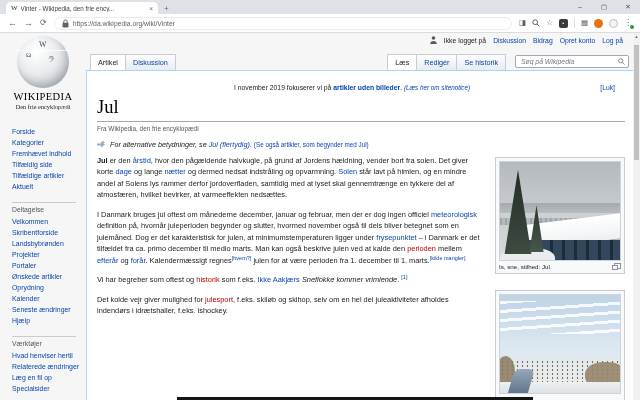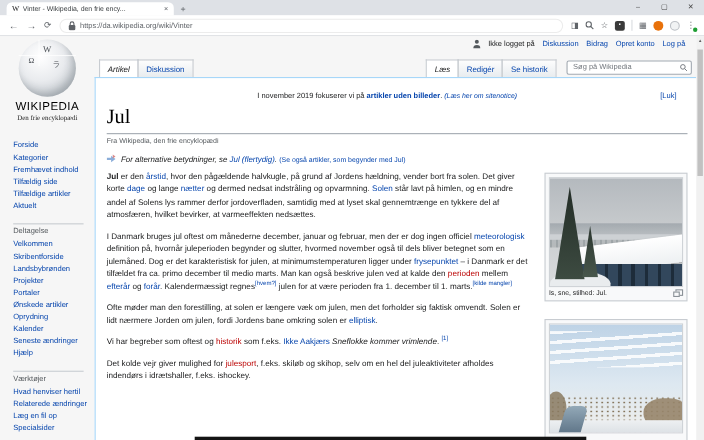--- a/index.html
+++ b/index.html
@@ -47,37 +47,37 @@
   .globe{width:52px;height:52px;margin:3px auto 3px;border-radius:50%;position:relative;
          background:radial-gradient(circle at 38% 30%,#ffffff,#e9ebee 45%,#c7ccd1 78%,#b2b8bf);
          box-shadow:inset -3px -4px 7px rgba(60,70,80,.25);}
   .globe i{position:absolute;font-style:normal;color:#4a4f55;font-family:"Liberation Serif",serif;}
   .globe .g1{left:22px;top:4px;font-size:8px;}
   .globe .g2{left:9px;top:15px;font-size:7px;}
   .globe .g3{left:31px;top:18px;font-size:7px;}
   .globe::before,.globe::after{content:"";position:absolute;background:rgba(255,255,255,.75);}
   .globe::before{left:0;top:14px;width:100%;height:1px;}
   .globe::after{left:18px;top:0;width:1px;height:46%;}
-  .wordmark{font-family:Liberation Sans, sans-serif;font-size:10.5px;color:#000;text-align:center;letter-spacing:.4px;}
+  .wordmark{font-family:Liberation Serif, serif;font-size:10.5px;color:#000;text-align:center;letter-spacing:.4px;}
   .tagline{font-family:"Liberation Serif","DejaVu Serif",serif;font-size:6.3px;color:#222;text-align:center;margin-top:1px;}
   .sgroups{margin-top:16px;}
   .side-group{padding-left:12px;margin-bottom:10px;}
   .side-h{font-size:6.8px;color:#54595d;margin:0 10px 3px 0;padding-top:3px;border-top:1px solid #c8ccd1;}
   .side-link{display:block;font-size:6.9px;color:#0645ad;line-height:11px;text-decoration:none;white-space:nowrap;}
 
   .tabsrow{position:absolute;left:86px;right:0;top:19px;height:18px;display:flex;align-items:flex-end;justify-content:space-between;}
   .tgroup{display:flex;align-items:flex-end;}
   .vtab{font-size:7.2px;padding:3px 7px 3px;color:#0645ad;background:linear-gradient(#fdfdfd,#e8ecef);
         border:1px solid #c8ccd1;border-bottom:none;margin-right:-1px;white-space:nowrap;}
-  .vtab.active{background:#fff;color:#202122;font-style:italic;}
+  .vtab.active{background:#fff;color:#202122;}
   .rightside{display:flex;align-items:center;}
   .searchwrap{display:flex;align-items:center;width:114px;height:13px;border:1px solid #a2a9b1;border-radius:2px;
               background:#fff;margin:0 4px 2px 10px;padding:0 3px;}
   .searchwrap input{flex:1;border:0;outline:0;font-size:6.8px;color:#222;min-width:0;background:transparent;
-                    font-family:"Liberation Sans","DejaVu Sans",sans-serif;}
+                    font-family:"Liberation Sans","DejaVu Sans",sans-serif;font-style:italic;}
   .searchwrap input::placeholder{color:#72777d;}
 
   .content{position:absolute;left:86px;right:0;top:37px;bottom:-40px;background:#fff;
            border-left:1px solid #a7d7f9;border-top:1px solid #a7d7f9;padding:3px 8px 0 10px;overflow:visible;}
   .sitenotice{position:relative;text-align:center;font-size:6.8px;color:#202122;margin:10px 18px 6px 0;}
   .luk{position:absolute;right:-8px;top:0;color:#0645ad;}
   .h1title{font-family:"Liberation Serif","DejaVu Serif",serif;font-weight:normal;font-size:18.5px;color:#000;
            margin:6px 0 0;padding-bottom:3px;border-bottom:1px solid #a2a9b1;}
   .sitesub{font-size:6.4px;color:#54595d;margin:3px 0 7px;}
   .hatnote{font-size:7.2px;color:#202122;padding-left:13px;margin:8px 0 6px;position:relative;}
@@ -298,21 +298,20 @@
               <i class="a2-stream"></i>
             </div>
             <div class="tcap">
               <span></span>
             </div>
           </div>
         </div>
 
       <p class="apara"><span class="seg-b">Jul</span><span class=""> er den </span><span class="seg-l">årstid</span><span class="">, hvor den pågældende halvkugle, på grund af Jordens hældning, vender bort fra solen. Det giver korte </span><span class="seg-l">dage</span><span class=""> og lange </span><span class="seg-l">nætter</span><span class=""> og dermed nedsat indstråling og opvarmning. </span><span class="seg-l">Solen</span><span class=""> står lavt på himlen, og en mindre andel af Solens lys rammer derfor jordoverfladen, samtidig med at lyset skal gennemtrænge en tykkere del af atmosfæren, hvilket bevirker, at varmeeffekten nedsættes.</span></p>
           <p class="apara"><span class="">I Danmark bruges jul oftest om månederne december, januar og februar, men der er dog ingen officiel </span><span class="seg-l">meteorologisk</span><span class=""> definition på, hvornår juleperioden begynder og slutter, hvormed november også til dels bliver betegnet som en julemåned. Dog er det karakteristisk for julen, at minimumstemperaturen ligger under </span><span class="seg-l">frysepunktet</span><span class=""> – i Danmark er det tilfældet fra ca. primo december til medio marts. Man kan også beskrive julen ved at kalde den </span><span class="seg-r">perioden</span><span class=""> mellem </span><span class="seg-l">efterår</span><span class=""> og </span><span class="seg-l">forår</span><span class="">. Kalendermæssigt regnes</span><sup class="seg-sup seg-l">[hvem?]</sup><span class=""> julen for at være perioden fra 1. december til 1. marts.</span><sup class="seg-sup seg-l">[kilde mangler]</sup></p>
-          <p class="apara"><span class="">Ofte møder man den forestilling, at solen er længere væk om julen, men det forholder sig faktisk omvendt. Solen er lidt nærmere Jorden om julen, fordi Jordens bane omkring solen er </span><span class="seg-l">elliptisk</span><span class="">.</span></p>
           <p class="apara"><span class="">Vi har begreber som oftest og </span><span class="seg-r">historik</span><span class=""> som f.eks. </span><span class="seg-l">Ikke Aakjærs</span><span class=""> </span><span class="seg-i">Sneflokke kommer vrimlende</span><span class="">. </span><sup class="seg-sup seg-l">[1]</sup></p>
           <p class="apara"><span class="">Det kolde vejr giver mulighed for </span><span class="seg-r">julesport</span><span class="">, f.eks. skiløb og skihop, selv om en hel del juleaktiviteter afholdes indendørs i idrætshaller, f.eks. ishockey.</span></p>
         </div>
     </div>
   </div>
 
   <div class="sbar">
     <span class="up">▲</span>
     <div class="sbthumb"></div>
   </div>

